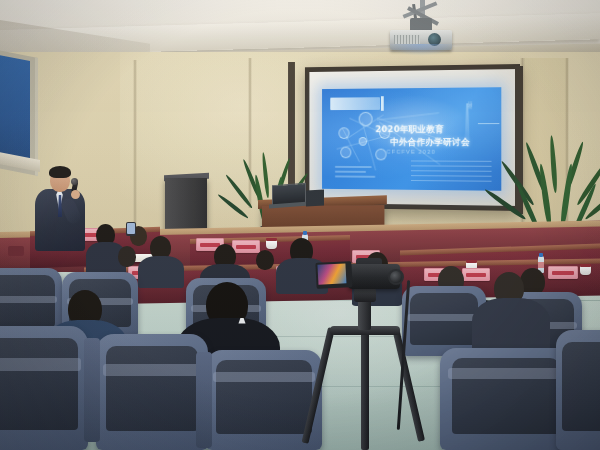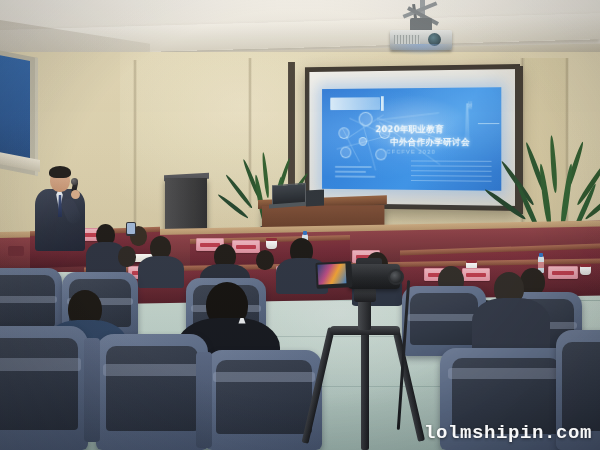--- a/index.html
+++ b/index.html
@@ -646,15 +646,14 @@
     <div class="abs" id="cam-lcd-frame">
       <div class="abs" id="cam-lcd"></div>
     </div>
   </div>
 
   <div class="abs" style="left:8px;top:246px;width:16px;height:10px;background:#6d2a33;border-radius:2px;"></div>
 
   <div class="abs" id="warmcast"></div>
   <div class="abs" id="vignette"></div>
 
-  <div class="abs" id="watermark">lolmshipin.com</div>
 
 </div>
 
 </body></html>

